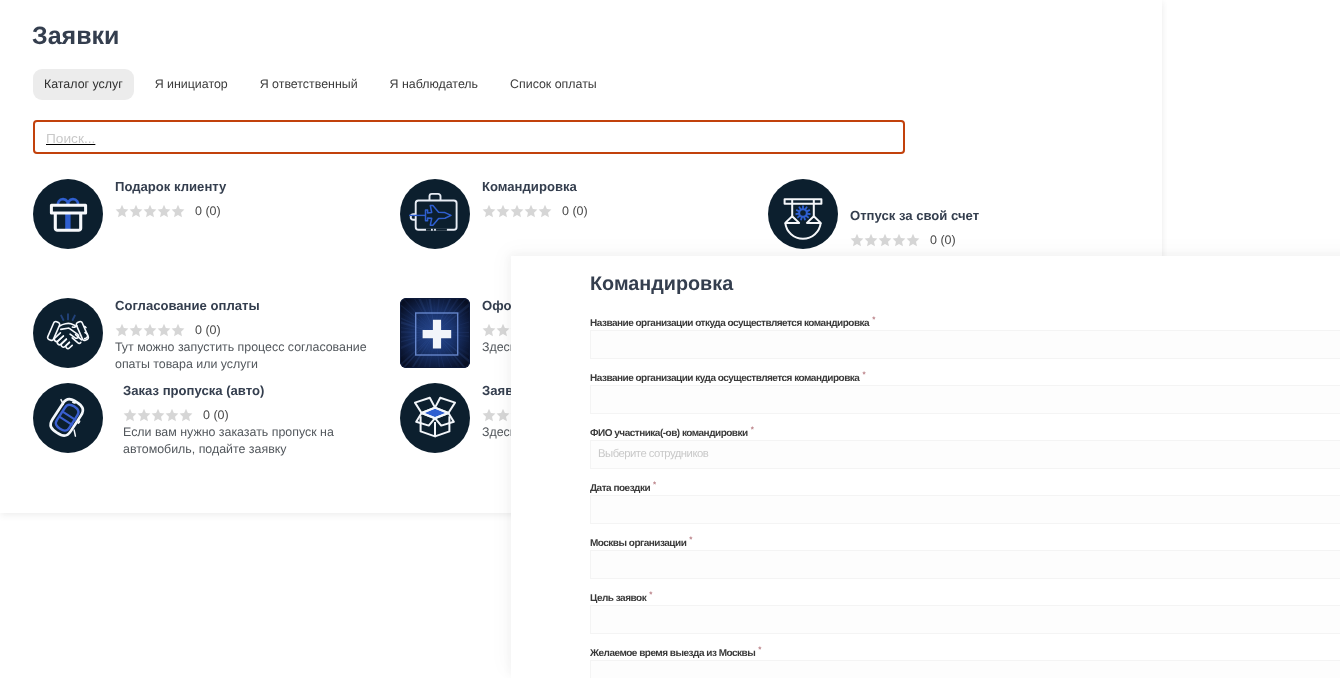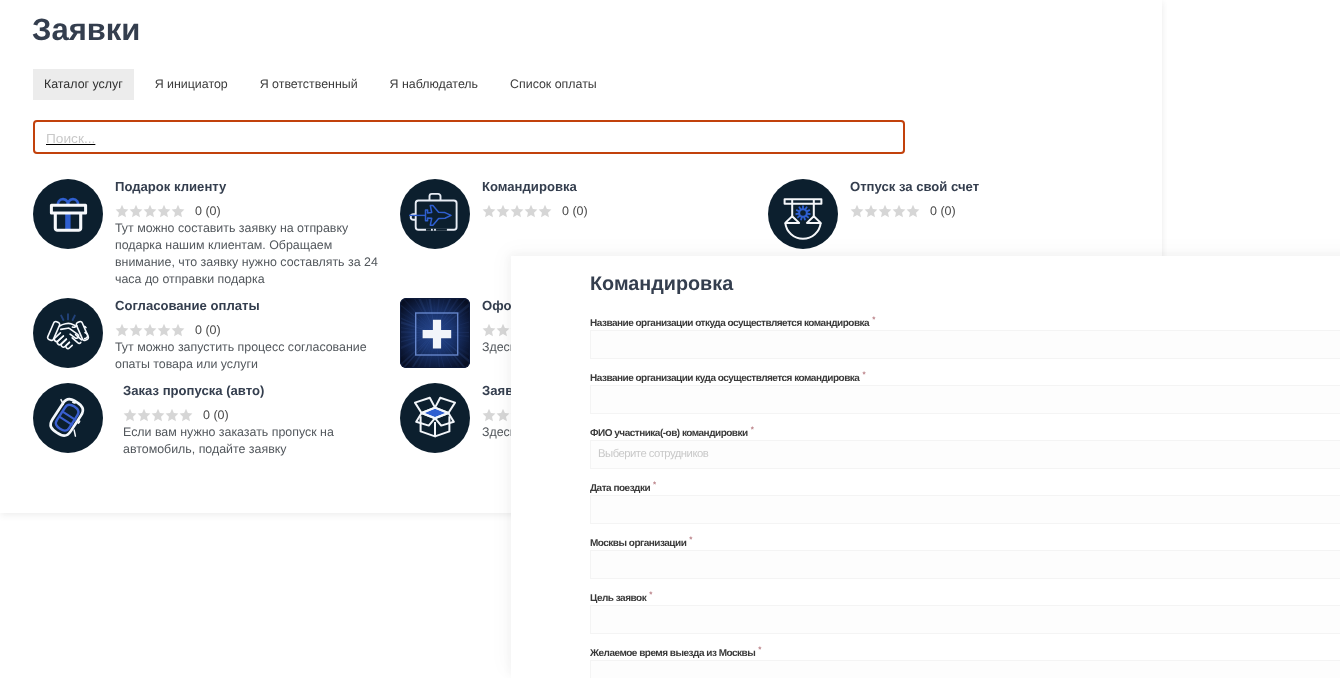--- a/index.html
+++ b/index.html
@@ -12,28 +12,28 @@
     text-rendering:geometricPrecision;
   }
   .root{position:relative;width:1340px;height:678px;background:#ffffff;}
 
   
   .page{
     position:absolute;left:0;top:0;width:1162px;height:513px;background:#fff;
     box-shadow:0 3px 7px rgba(0,0,0,.055), 2px 0 6px rgba(0,0,0,.025);
   }
   .page-title{
-    position:absolute;left:32px;top:15px;font-size:31px;font-weight:bold;
+    position:absolute;left:32px;top:22px;font-size:25px;font-weight:bold;
     color:#343e4e;line-height:29px;
   }
 
   
   .tabs{position:absolute;left:33px;top:69px;display:flex;align-items:center;}
   .tab{
-    font-size:12.4px;color:#3a3a3a;padding:0 11px;border-radius:0;height:31px;
+    font-size:12.4px;color:#3a3a3a;padding:0 11px;border-radius:9px;height:31px;
     line-height:31px;white-space:nowrap;cursor:pointer;margin-right:10px;
   }
   .tab.active{background:#ececec;color:#2f2f2f;}
 
   
   .search-box{
     position:absolute;left:33px;top:120px;width:872px;height:34px;
     border:2px solid #c2410c;border-radius:4px;background:#fff;text-decoration:underline;
   }
   .search-box input{
@@ -127,21 +127,20 @@
                 </svg>
                 <svg viewBox="0 0 24 24">
                   <path fill="#d6d6d6" d="M12 1.4 L15.2 8.6 L23 9.5 L17.2 14.8 L18.8 22.6 L12 18.7 L5.2 22.6 L6.8 14.8 L1 9.5 L8.8 8.6 Z"></path>
                 </svg>
                 <svg viewBox="0 0 24 24">
                   <path fill="#d6d6d6" d="M12 1.4 L15.2 8.6 L23 9.5 L17.2 14.8 L18.8 22.6 L12 18.7 L5.2 22.6 L6.8 14.8 L1 9.5 L8.8 8.6 Z"></path>
                 </svg>
               </div>
          <div class="rcount">0 (0)</div>
        </div>
-       <div class="cdesc">Тут можно составить заявку на отправку подарка нашим клиентам. Обращаем внимание, что заявку нужно составлять за 24 часа до отправки подарка</div>
      </div>
         </div>
         <div class="card" style="left: 367px; top: 0px;">
           <div class="ic">
        <svg viewBox="0 0 70 70">
    <circle cx="35" cy="35" r="35" fill="#0c1f2e"></circle>
    <g>
      <path d="M29.5,21.5 v-4.2 a2.4,2.4 0 0 1 2.4,-2.4 h6.2 a2.4,2.4 0 0 1 2.4,2.4 v4.2" fill="none" stroke="#e8edf5" stroke-width="1.9" stroke-linejoin="round"></path>
      <rect x="15.7" y="21.5" width="40.9" height="29.2" rx="2.8" fill="none" stroke="#e8edf5" stroke-width="1.9"></rect>
      <path d="M15.7,35.2 h-2.2 a2.8,2.8 0 0 0 0,5.6 h2.2" fill="none" stroke="#e8edf5" stroke-width="1.9"></path>
@@ -168,21 +167,21 @@
                   <path fill="#d6d6d6" d="M12 1.4 L15.2 8.6 L23 9.5 L17.2 14.8 L18.8 22.6 L12 18.7 L5.2 22.6 L6.8 14.8 L1 9.5 L8.8 8.6 Z"></path>
                 </svg>
                 <svg viewBox="0 0 24 24">
                   <path fill="#d6d6d6" d="M12 1.4 L15.2 8.6 L23 9.5 L17.2 14.8 L18.8 22.6 L12 18.7 L5.2 22.6 L6.8 14.8 L1 9.5 L8.8 8.6 Z"></path>
                 </svg>
               </div>
          <div class="rcount">0 (0)</div>
        </div>
      </div>
         </div>
-        <div class="card" style="left: 735px; top: 0px;">
+        <div class="card" style="left: 735px; top: 0px; align-items: flex-end;">
           <div class="ic">
        <svg viewBox="0 0 70 70">
    <circle cx="35" cy="35" r="35" fill="#0c1f2e"></circle>
    <g>
      <path d="M34.02,29.30 L34.13,26.45 L35.87,26.45 L35.98,29.30 L36.72,29.52 L38.35,27.18 L39.81,28.12 L38.36,30.58 L38.87,31.16 L41.51,30.08 L42.23,31.65 L39.68,32.94 L39.79,33.70 L42.60,34.22 L42.35,35.93 L39.51,35.64 L39.19,36.34 L41.27,38.29 L40.14,39.60 L37.91,37.82 L37.26,38.23 L37.96,41.00 L36.30,41.49 L35.38,38.78 L34.62,38.78 L33.70,41.49 L32.04,41.00 L32.74,38.23 L32.09,37.82 L29.86,39.60 L28.73,38.29 L30.81,36.34 L30.49,35.64 L27.65,35.93 L27.40,34.22 L30.21,33.70 L30.32,32.94 L27.77,31.65 L28.49,30.08 L31.13,31.16 L31.64,30.58 L30.19,28.12 L31.65,27.18 L33.28,29.52 Z" fill="#2f5fd0"></path>
      <circle cx="35" cy="34.0" r="2.8" fill="#0c1f2e"></circle>
      <g fill="none" stroke="#f5f7fa" stroke-width="2.0" stroke-linejoin="round">
        <rect x="16.6" y="20.2" width="36.8" height="4.6"></rect>
        <path d="M24.2,20.4 v16.8 M45.8,20.4 v16.8"></path>
        <path d="M24.2,37.2 L17.3,43.9 L31.1,43.9 Z"></path>

